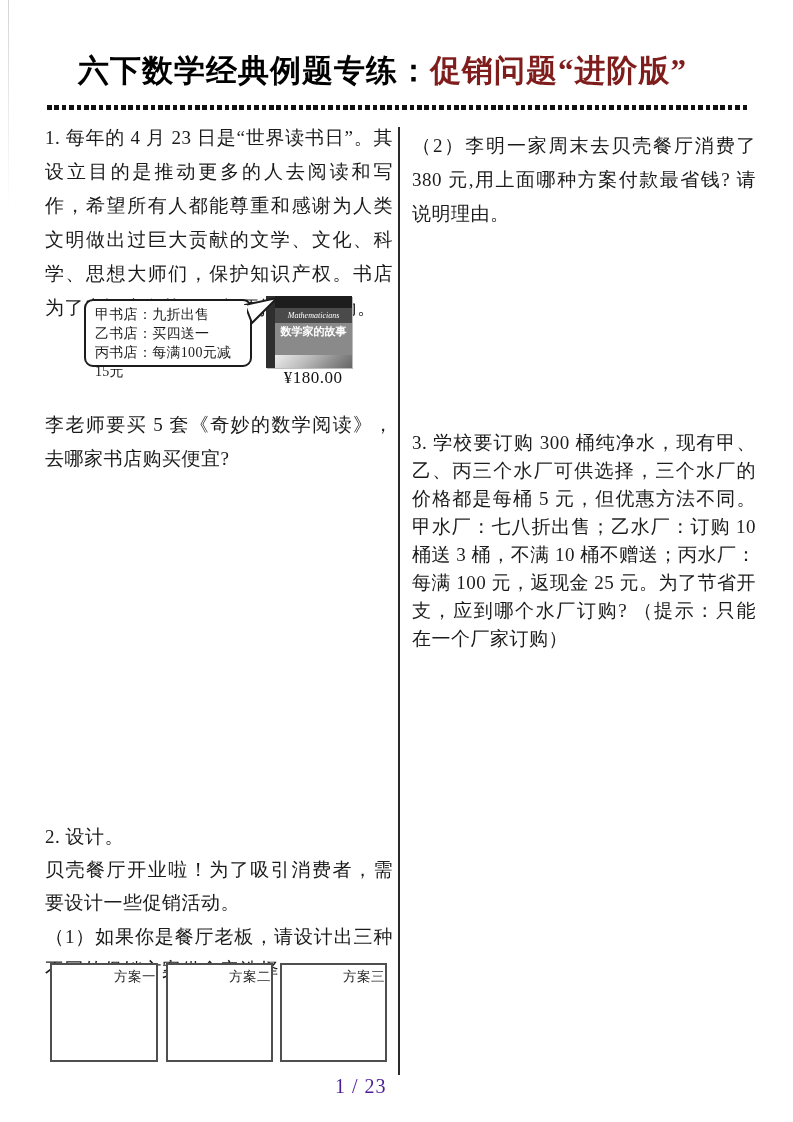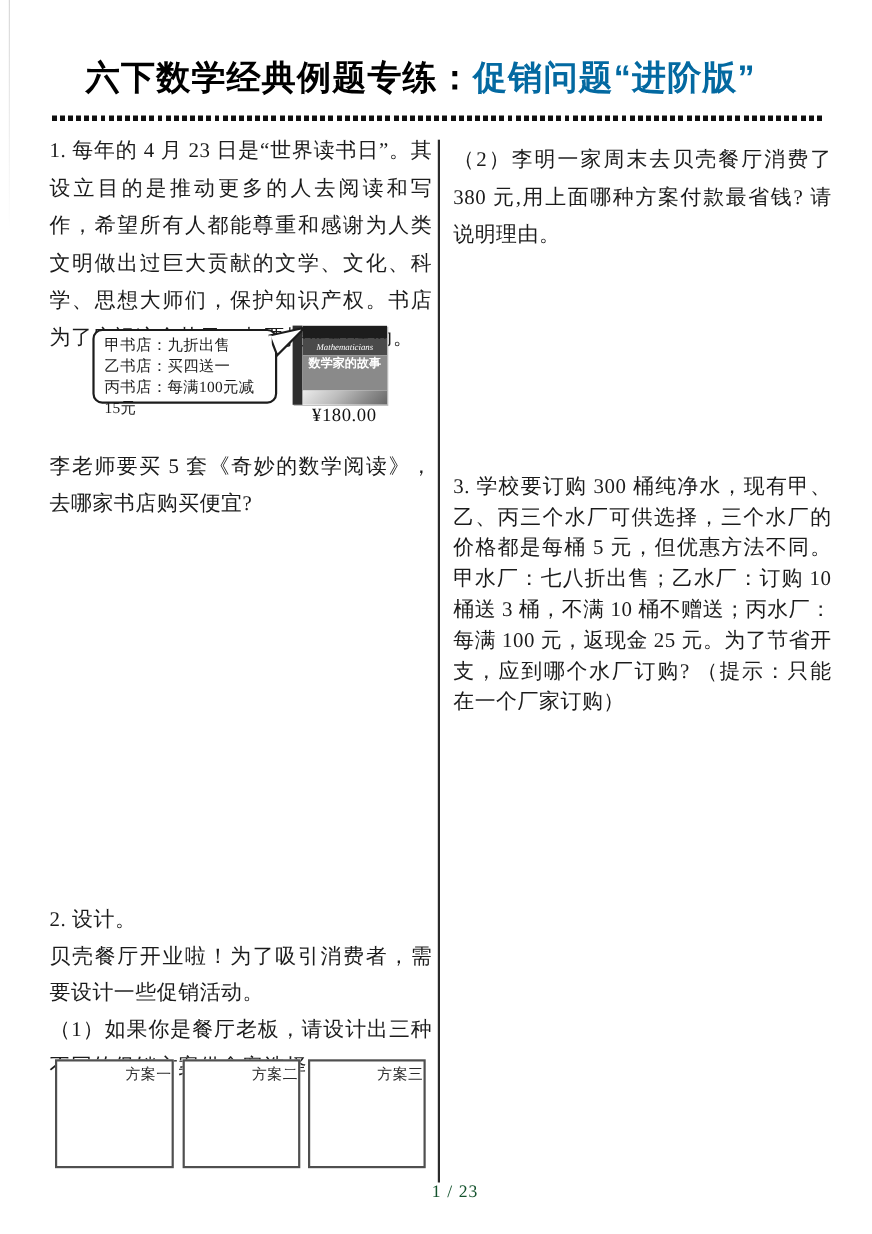--- a/index.html
+++ b/index.html
@@ -14,21 +14,21 @@
   .edge-line{
     position:absolute;left:8px;top:0;width:1px;height:210px;
     background:linear-gradient(#d4d4d4,rgba(212,212,212,0));
   }
   .title{
     position:absolute;left:78px;top:50px;width:700px;
     font-family:"Liberation Sans","DejaVu Sans",sans-serif;
     font-weight:bold;font-size:31px;letter-spacing:1px;white-space:nowrap;
   }
   .title .t-black{color:#000000;}
-  .title .t-red{color:#0369a1;}
+  .title .t-red{color:#7f1d1d;font-family:Liberation Serif, serif;}
   .dotted-rule{
     position:absolute;left:47px;top:105px;width:701px;height:5px;
     background:repeating-linear-gradient(to right,#101010 0px,#101010 4.5px,transparent 4.5px,transparent 7.4px);
   }
   .col-divider{
     position:absolute;left:398px;top:127px;width:2px;height:948px;
     background:#2b2b2b;
   }
   .para{
     position:absolute;
@@ -85,21 +85,21 @@
   .plan-box{
     position:absolute;top:963px;height:99px;width:107px;
     box-sizing:border-box;border:2px solid #4f4f4f;background:#ffffff;
   }
   .plan-box .plan-label{
     display:block;padding:3px 0 0 6px;
     font-size:13.5px;color:#2b2b2b;letter-spacing:0.5px;text-align:right;
   }
   .footer-page{
     position:absolute;left:335px;top:1075px;width:100px;
-    text-align:right;font-size:16px;color:#14532d;letter-spacing:1px;
+    text-align:left;font-size:20px;color:#4c1d95;letter-spacing:1px;
   }
 </style>
 </head>
 <body>
 
 <div class="page">
 
   <div class="edge-line"></div>
 
   <div class="title">

